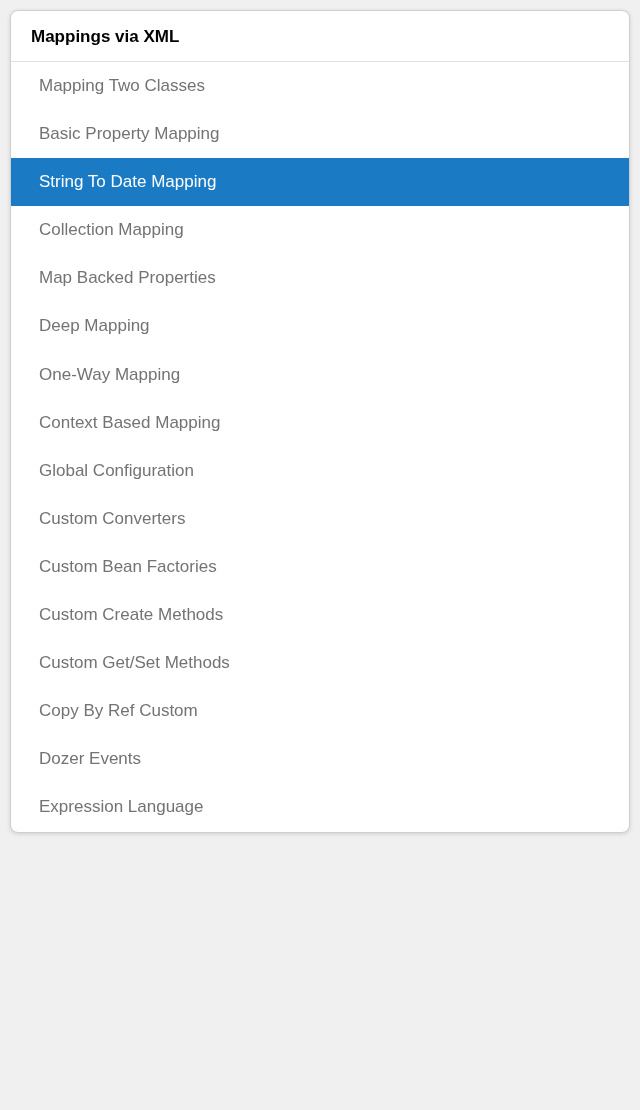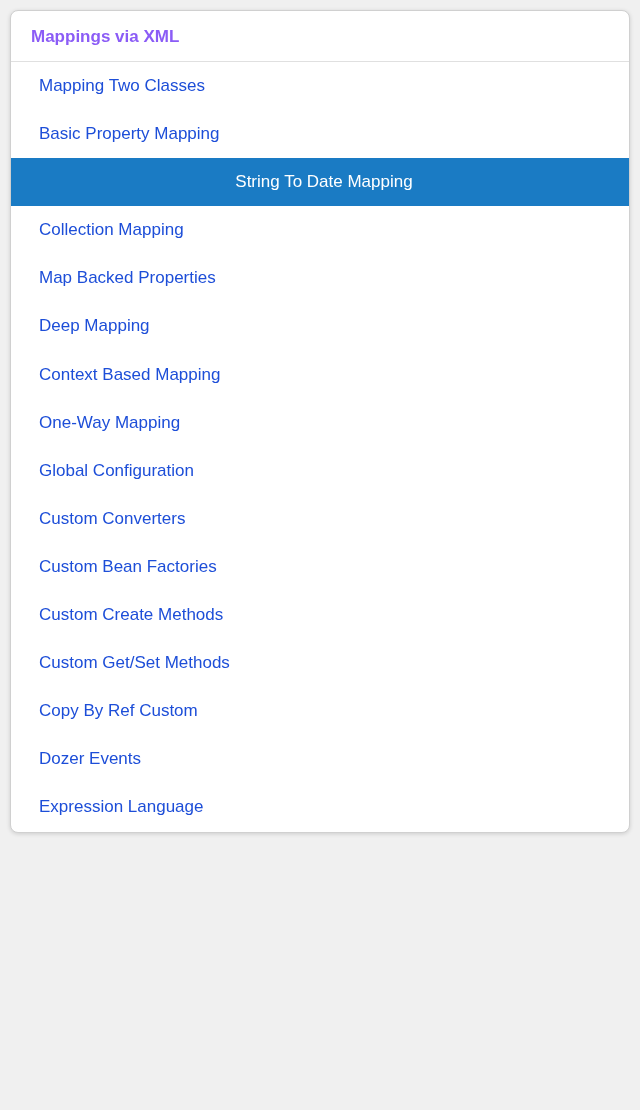--- a/index.html
+++ b/index.html
@@ -22,43 +22,42 @@
       border-radius: 8px;
       border: 1px solid #d0d0d0;
       overflow: hidden;
       box-shadow: 0 1px 4px rgba(0,0,0,0.15);
     }
 
     .sidebar-header {
       padding: 16px 20px 14px 20px;
       font-size: 17px;
       font-weight: 600;
-      color: #8b5cf6;
+      color: #000000;
       border-bottom: 1px solid #e0e0e0;
     }
 
     .sidebar-list {
       list-style: none;
     }
 
     .sidebar-item {
       display: block;
       padding: 13px 20px 13px 28px;
       font-size: 17px;
-      color: #1d4ed8;
+      color: #737373;
       cursor: pointer;
       border-bottom: none;
       text-decoration: none;
       line-height: 1.3;
     }
 
     .sidebar-item.active {
       background: #1a7bc4;
       color: #ffffff;
-      text-align: center;
     }
   </style>
 </head>
 <body>
 
 <div class="sidebar-container">
   <div class="sidebar-header">Mappings via XML</div>
   <ul class="sidebar-list">
   <li>
         <a class="sidebar-item" href="#">Mapping Two Classes</a>
@@ -72,24 +71,24 @@
       <li>
         <a class="sidebar-item" href="#">Collection Mapping</a>
       </li>
       <li>
         <a class="sidebar-item" href="#">Map Backed Properties</a>
       </li>
       <li>
         <a class="sidebar-item" href="#">Deep Mapping</a>
       </li>
       <li>
-        <a class="sidebar-item" href="#">Context Based Mapping</a>
+        <a class="sidebar-item" href="#">One-Way Mapping</a>
       </li>
       <li>
-        <a class="sidebar-item" href="#">One-Way Mapping</a>
+        <a class="sidebar-item" href="#">Context Based Mapping</a>
       </li>
       <li>
         <a class="sidebar-item" href="#">Global Configuration</a>
       </li>
       <li>
         <a class="sidebar-item" href="#">Custom Converters</a>
       </li>
       <li>
         <a class="sidebar-item" href="#">Custom Bean Factories</a>
       </li>

